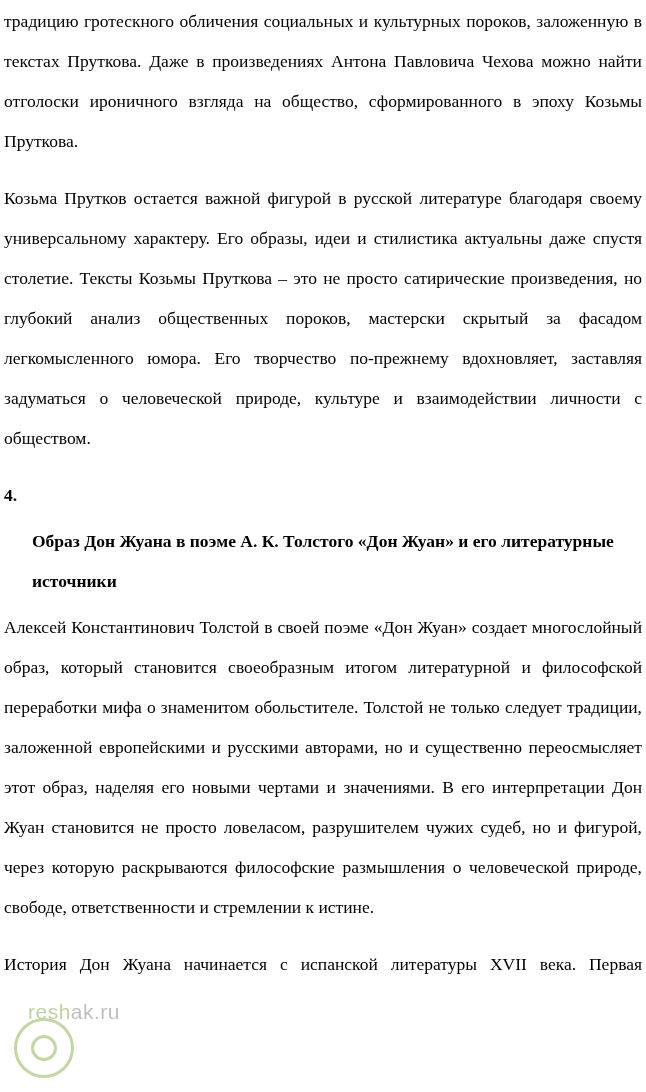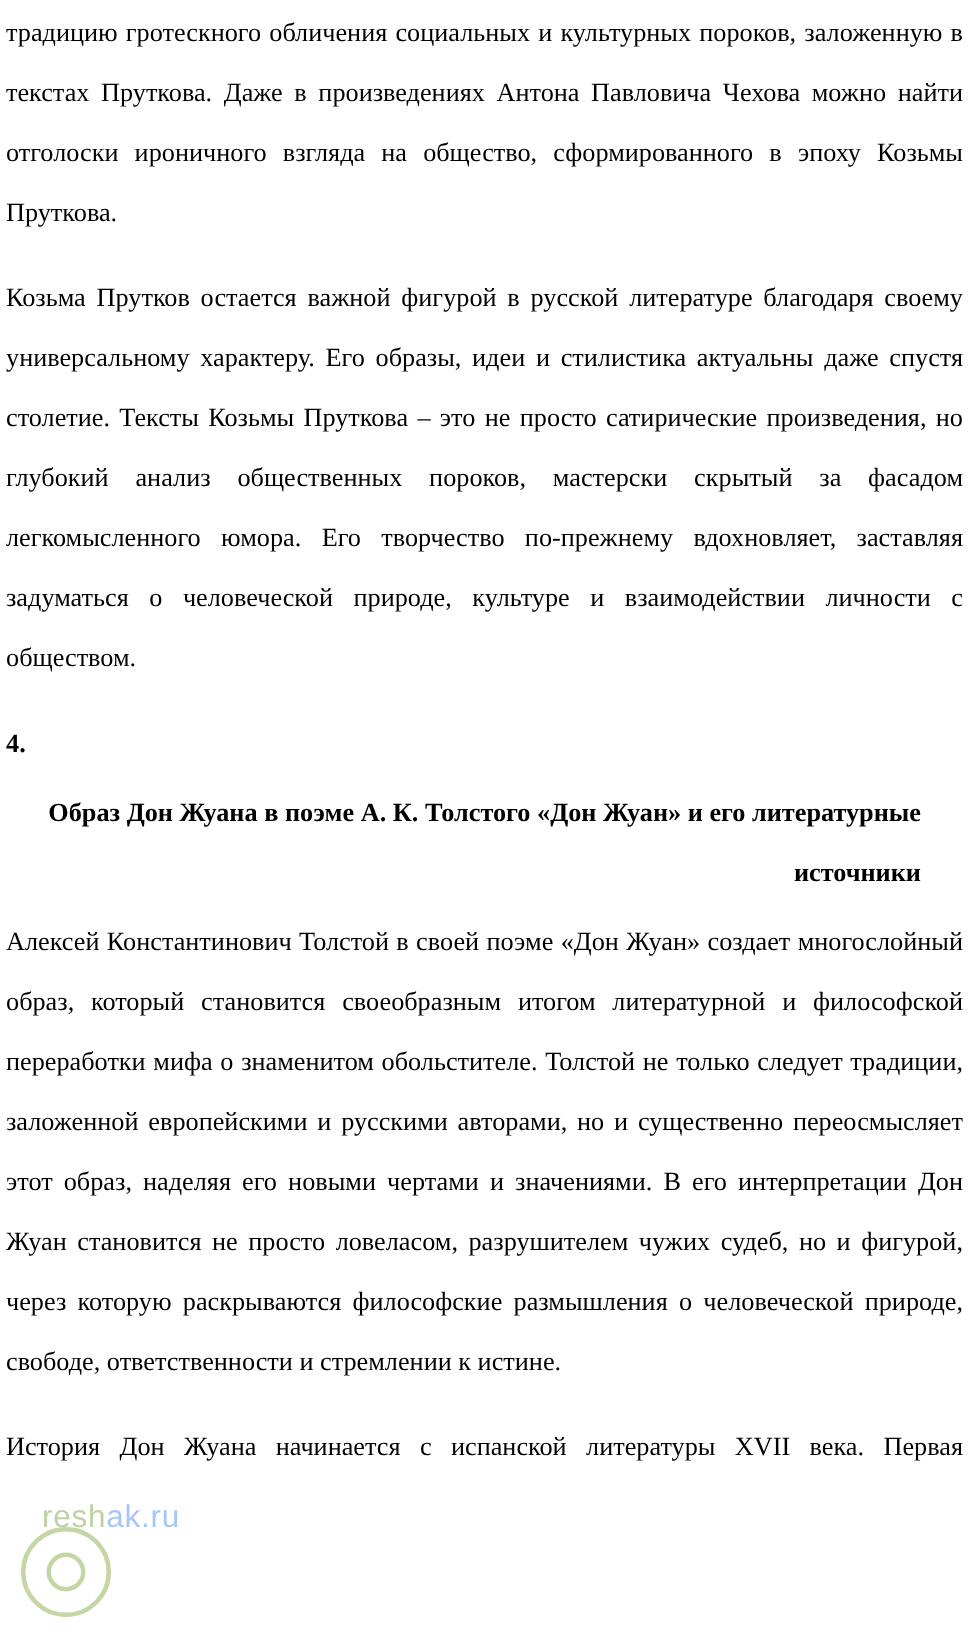--- a/index.html
+++ b/index.html
@@ -38,21 +38,21 @@
     font-size: 17.5px;
     line-height: 40px;
     font-weight: bold;
     text-align: left;
   }
   h2.heading {
     margin: 0 0 6px 0;
     font-size: 17.5px;
     line-height: 40px;
     font-weight: bold;
-    text-align: right;
+    text-align: left;
     padding: 0 28px;
   }
   .last-clip {
     max-height: 44px;
     overflow: hidden;
   }
   
   .watermark {
     position: absolute;
     left: 10px;
@@ -87,21 +87,21 @@
     position: absolute;
     left: 18px;
     top: 8px;
     font-family: "Liberation Sans", sans-serif;
     font-size: 21px;
     letter-spacing: 0.5px;
     color: #6f9a33;
     white-space: nowrap;
   }
   .wm-text .dim {
-    color: #3b82f6;
+    color: #737373;
   }
 </style>
 </head>
 <body>
 
 <div class="page">
 
   <p class="para first">традицию гротескного обличения социальных и культурных пороков, заложенную в текстах Пруткова. Даже в произведениях Антона Павловича Чехова можно найти отголоски ироничного взгляда на общество, сформированного в эпоху Козьмы Пруткова.</p>
 
   <p class="para">Козьма Прутков остается важной фигурой в русской литературе благодаря своему универсальному характеру. Его образы, идеи и стилистика актуальны даже спустя столетие. Тексты Козьмы Пруткова – это не просто сатирические произведения, но глубокий анализ общественных пороков, мастерски скрытый за фасадом легкомысленного юмора. Его творчество по-прежнему вдохновляет, заставляя задуматься о человеческой природе, культуре и взаимодействии личности с обществом.</p>

